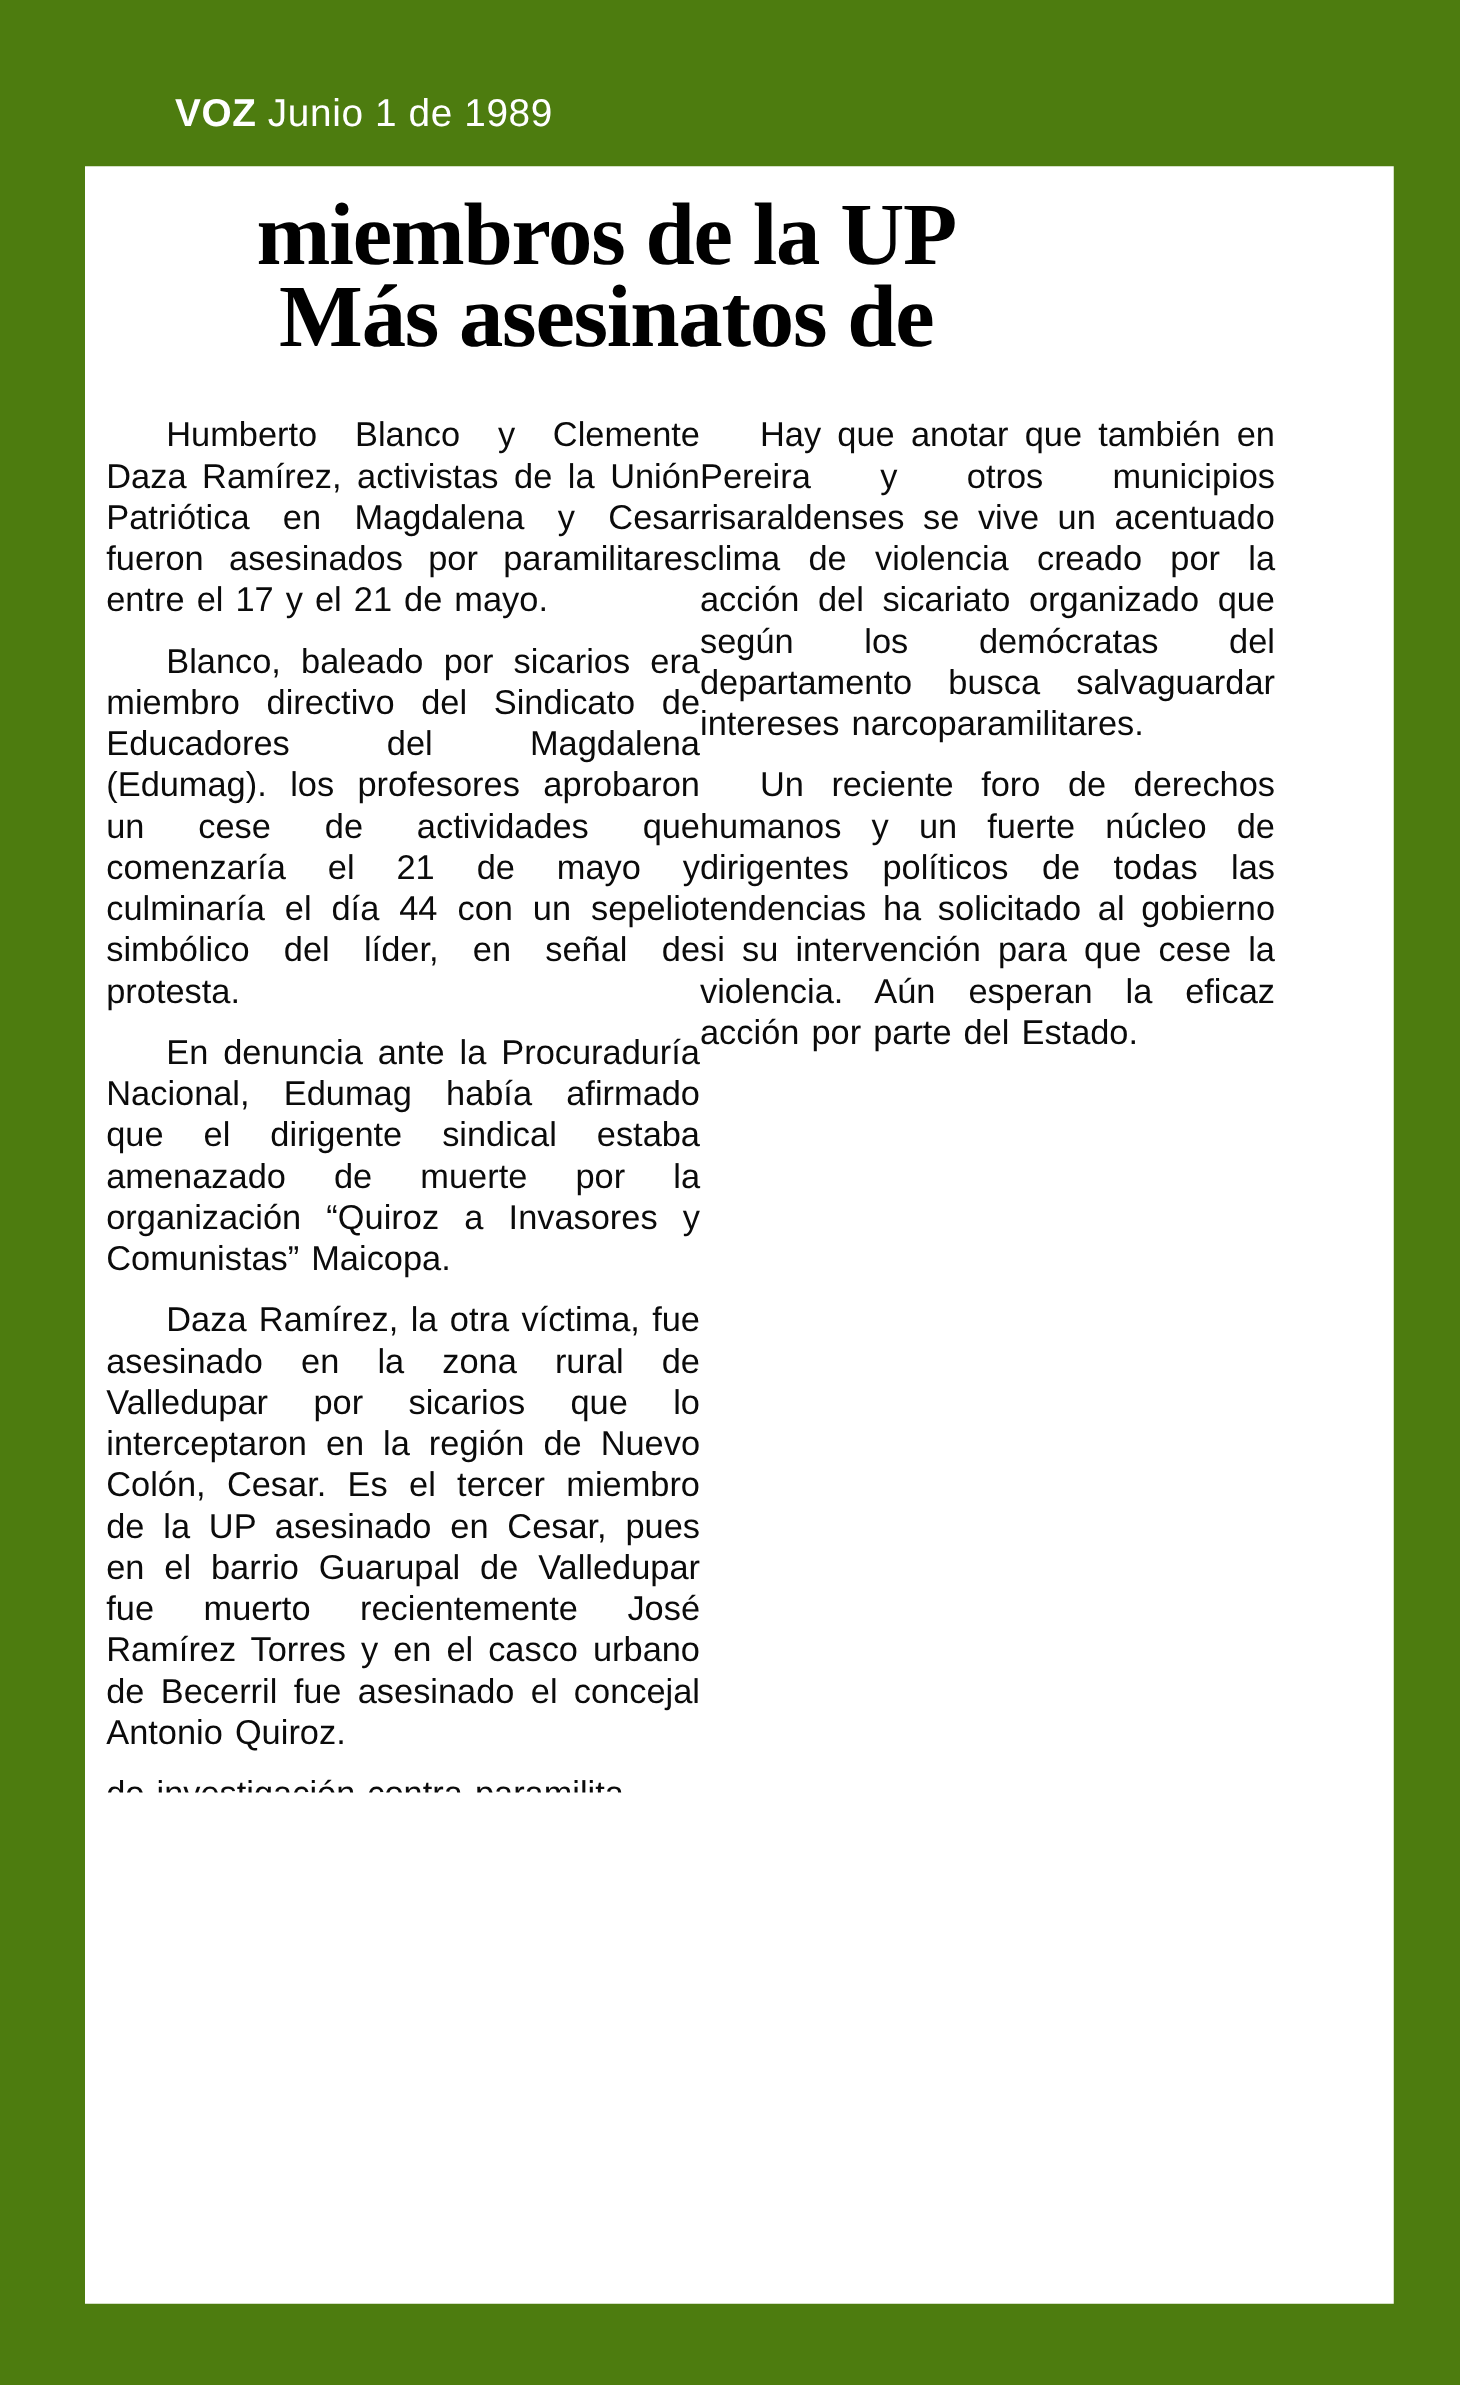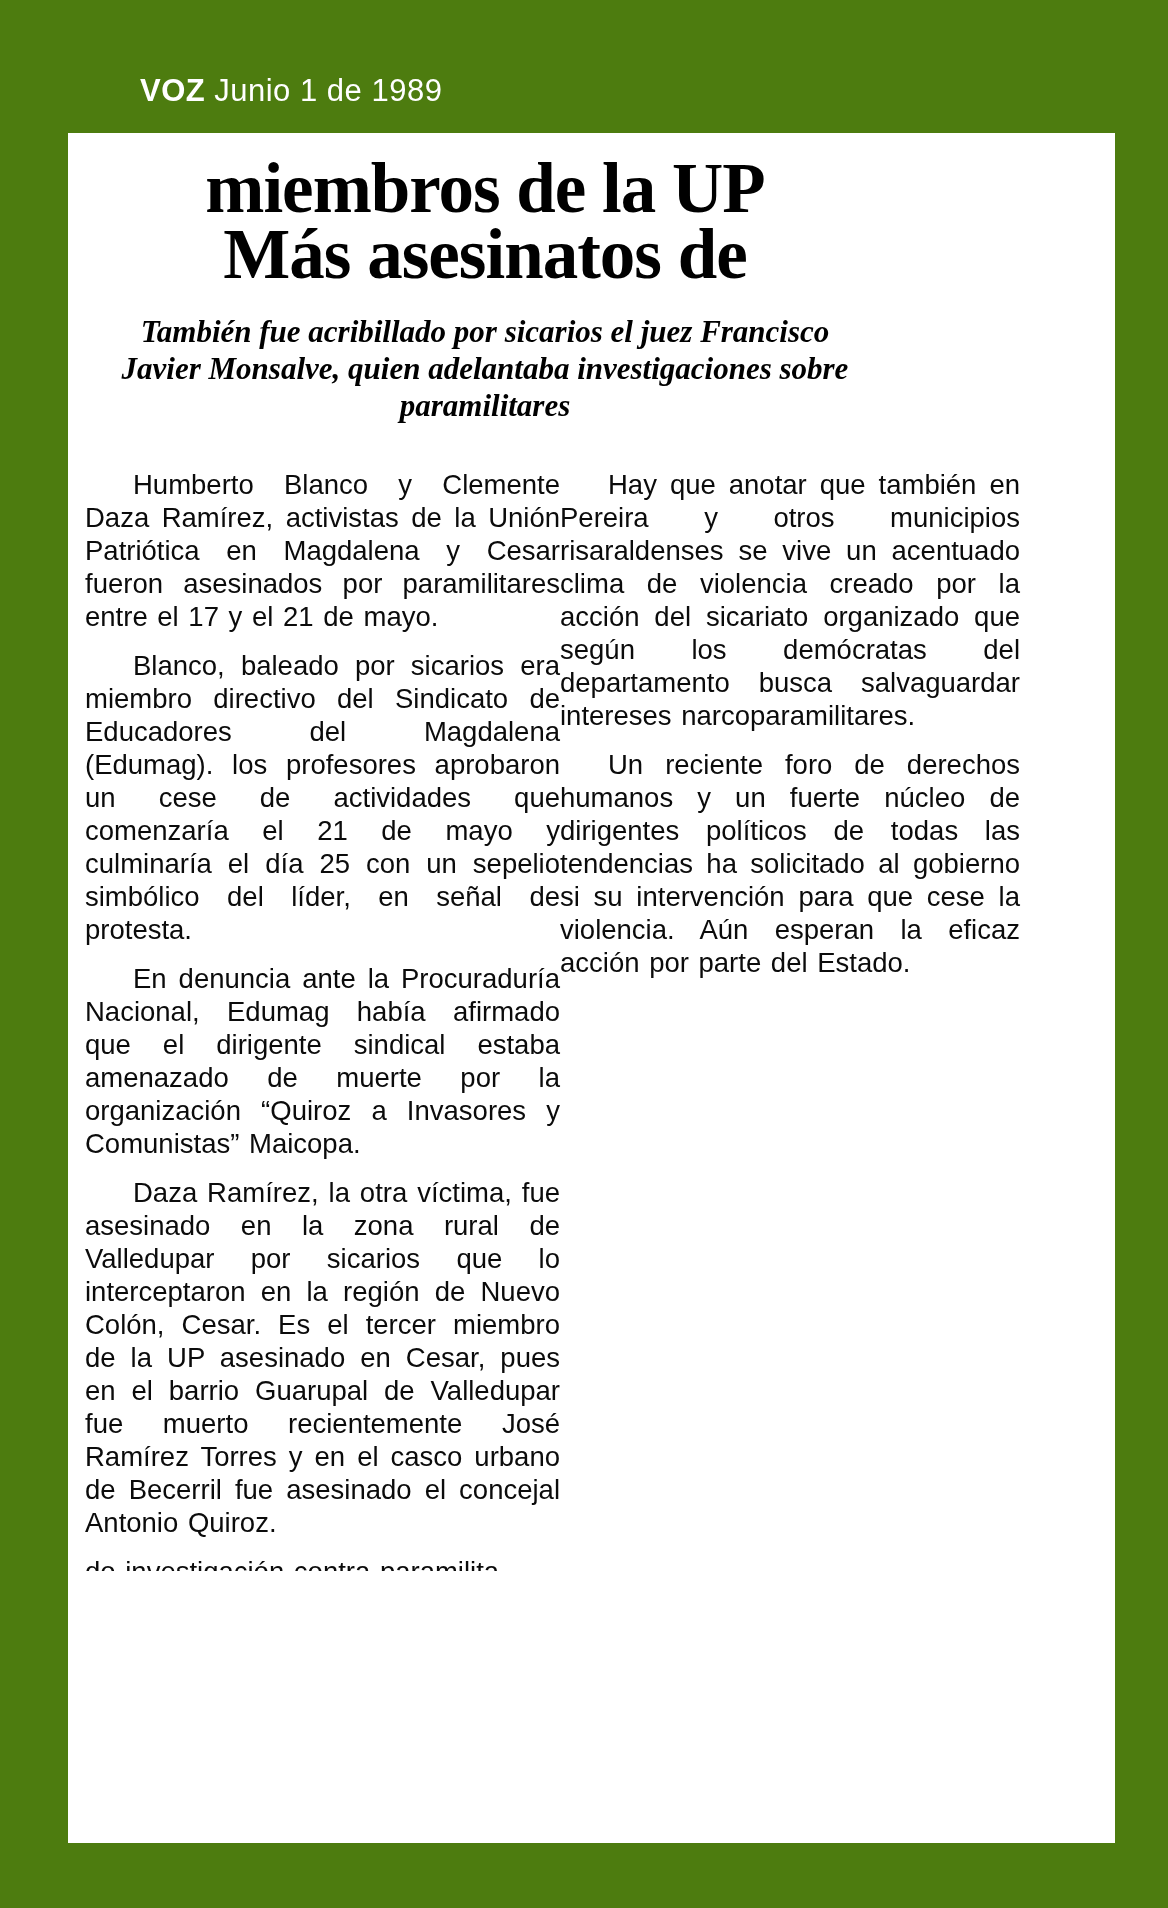--- a/index.html
+++ b/index.html
@@ -106,28 +106,27 @@
     <span class="brand">VOZ</span><span class="date">Junio 1 de 1989</span>
   </div>
 
   <div class="paper">
 
     <div class="head-wrap">
       <h1 class="headline">
         <span class="hl-line">miembros de la UP</span>
         <span class="hl-line">Más asesinatos de</span>
       </h1>
-      <p class="subhead">También fue acribillado por sicarios el juez Francisco Javier Monsalve, quien adelantaba investigaciones sobre paramilitares</p>
     </div>
 
     <div class="columns">
 
       <div class="col col-left">
         <p>Humberto Blanco y Clemente Daza Ramírez, activistas de la Unión Patriótica en Magdalena y Cesar fueron asesinados por paramilitares entre el 17 y el 21 de mayo.</p>
-        <p>Blanco, baleado por sicarios era miembro directivo del Sindicato de Educadores del Magdalena (Edumag). los profesores aprobaron un cese de actividades que comenzaría el 21 de mayo y culminaría el día 25 con un sepelio simbólico del líder, en señal de protesta.</p>
+        <p>Blanco, baleado por sicarios era miembro directivo del Sindicato de Educadores del Magdalena (Edumag). los profesores aprobaron un cese de actividades que comenzaría el 21 de mayo y culminaría el día 44 con un sepelio simbólico del líder, en señal de protesta.</p>
         <p>En denuncia ante la Procuraduría Nacional, Edumag había afirmado que el dirigente sindical estaba amenazado de muerte por la organización “Quiroz a Invasores y Comunistas” Maicopa.</p>
         <p>Daza Ramírez, la otra víctima, fue asesinado en la zona rural de Valledupar por sicarios que lo interceptaron en la región de Nuevo Colón, Cesar. Es el tercer miembro de la UP asesinado en Cesar, pues en el barrio Guarupal de Valledupar fue muerto recientemente José Ramírez Torres y en el casco urbano de Becerril fue asesinado el concejal Antonio Quiroz.</p>
         <div class="clipped-line">do investigación contra paramilita-</div>
       </div>
 
       <div class="col col-right">
         <p>Hay que anotar que también en Pereira y otros municipios risaraldenses se vive un acentuado clima de violencia creado por la acción del sicariato organizado que según los demócratas del departamento busca salvaguardar intereses narcoparamilitares.</p>
         <p>Un reciente foro de derechos humanos y un fuerte núcleo de dirigentes políticos de todas las tendencias ha solicitado al gobierno si su intervención para que cese la violencia. Aún esperan la eficaz acción por parte del Estado.</p>
       </div>
 

